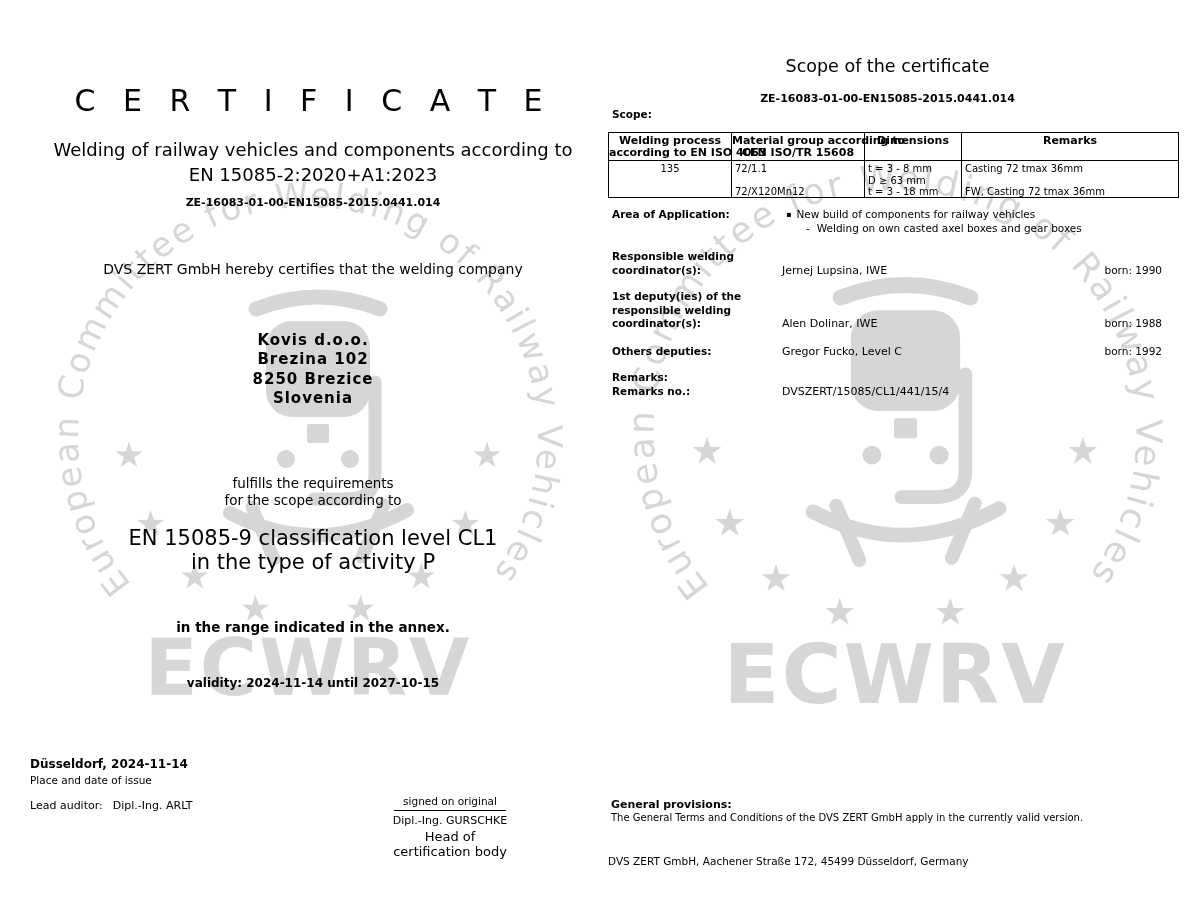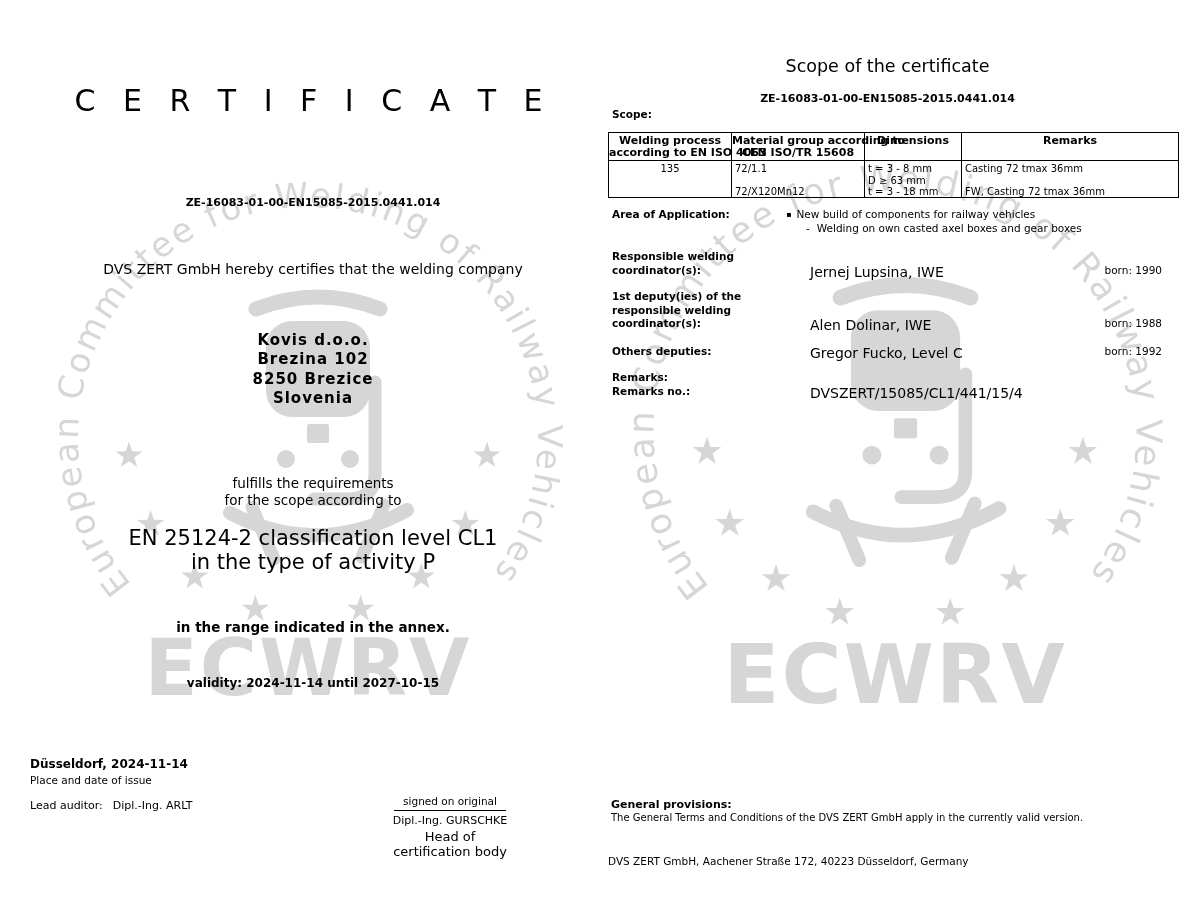--- a/index.html
+++ b/index.html
@@ -41,21 +41,21 @@
   .cert-table { left:608px; top:132px; width:571px; border:1px solid #000; display:grid;
                 grid-template-columns:122px 133px 97px 1fr; }
   .cert-table .hc { border-bottom:1px solid #000; height:28px; font-size:11px; font-weight:bold;
                 text-align:center; line-height:11.5px; padding-top:2px; }
   .cert-table .dc { height:36px; font-size:10px; line-height:11.5px; padding:2px 0 0 3px; }
   .cert-table .c2, .cert-table .h2 { border-left:1px solid #000; }
   .cl { height:11.5px; white-space:nowrap; }
   .dc.proc { text-align:center; padding-left:0; }
 
   .lbl  { left:612px; font-size:10.5px; font-weight:bold; line-height:13.7px; }
-  .valx { left:810px; font-size:14px; }
+  .valx { left:782px; font-size:11px; }
   .born { left:1022px; width:140px; font-size:10.5px; text-align:right; }
   .bul1 { left:786px; font-size:10.5px; }
   .bul2 { left:806px; font-size:10.5px; }
   .bullet-sq { font-size:8px; vertical-align:1px; margin-right:5px; }
   .dashpre { margin-right:7px; }
 
   .gp-lbl  { left:611px; top:798px; font-size:11px; font-weight:bold; }
   .gp-body { left:611px; top:812px; width:560px; font-size:10px; }
   .rp-addr { left:608px; top:855px; font-size:10.5px; }
 </style>
@@ -97,39 +97,43 @@
       </g>
     </defs>
     <use href="#emblem" transform="translate(308,437)"></use>
     <use href="#emblem" transform="translate(895,432) scale(1.05)"></use>
   </svg>
 
   <div class="content">
 
     <div class="abs ctr lp-title">C E R T I F I C A T E</div>
 
+    <div class="abs ctr lp-sub">
+      <div>Welding of railway vehicles and components according to</div>
+      <div>EN 15085-2:2020+A1:2023</div>
+    </div>
 
     <div class="abs ctr lp-ze">ZE-16083-01-00-EN15085-2015.0441.014</div>
 
     <div class="abs ctr lp-cert">DVS ZERT GmbH hereby certifies that the welding company</div>
 
     <div class="abs ctr lp-addr">
       <div>Kovis d.o.o.</div>
       <div>Brezina 102</div>
       <div>8250 Brezice</div>
       <div>Slovenia</div>
     </div>
 
     <div class="abs ctr lp-ful">
       <div>fulfills the requirements</div>
       <div>for the scope according to</div>
     </div>
 
     <div class="abs ctr lp-cls">
-      <div>EN 25124-2 classification level CL1</div>
+      <div>EN 15085-9 classification level CL1</div>
       <div>in the type of activity P</div>
     </div>
 
     <div class="abs ctr lp-rng">in the range indicated in the annex.</div>
 
     <div class="abs ctr lp-val">validity: 2024-11-14 until 2027-10-15</div>
 
     <div class="abs lp-place">Düsseldorf, 2024-11-14</div>
     <div class="abs lp-placecap">Place and date of issue</div>
     <div class="abs lp-lead">
@@ -212,16 +216,16 @@
     <div class="abs valx" style="top:345px;">Gregor Fucko, Level C</div>
     <div class="abs born" style="top:345px;">born: 1992</div>
 
     <div class="abs lbl" style="top:371px;">Remarks:</div>
     <div class="abs lbl" style="top:385px;">Remarks no.:</div>
     <div class="abs valx" style="top:385px;text-align:right;">DVSZERT/15085/CL1/441/15/4</div>
 
     <div class="abs gp-lbl">General provisions:</div>
     <div class="abs gp-body">The General Terms and Conditions of the DVS ZERT GmbH apply in the currently valid version.</div>
 
-    <div class="abs rp-addr">DVS ZERT GmbH, Aachener Straße 172, 40223 Düsseldorf, Germany</div>
+    <div class="abs rp-addr">DVS ZERT GmbH, Aachener Straße 172, 45499 Düsseldorf, Germany</div>
 
   </div>
 </div>
 
 </body></html>

